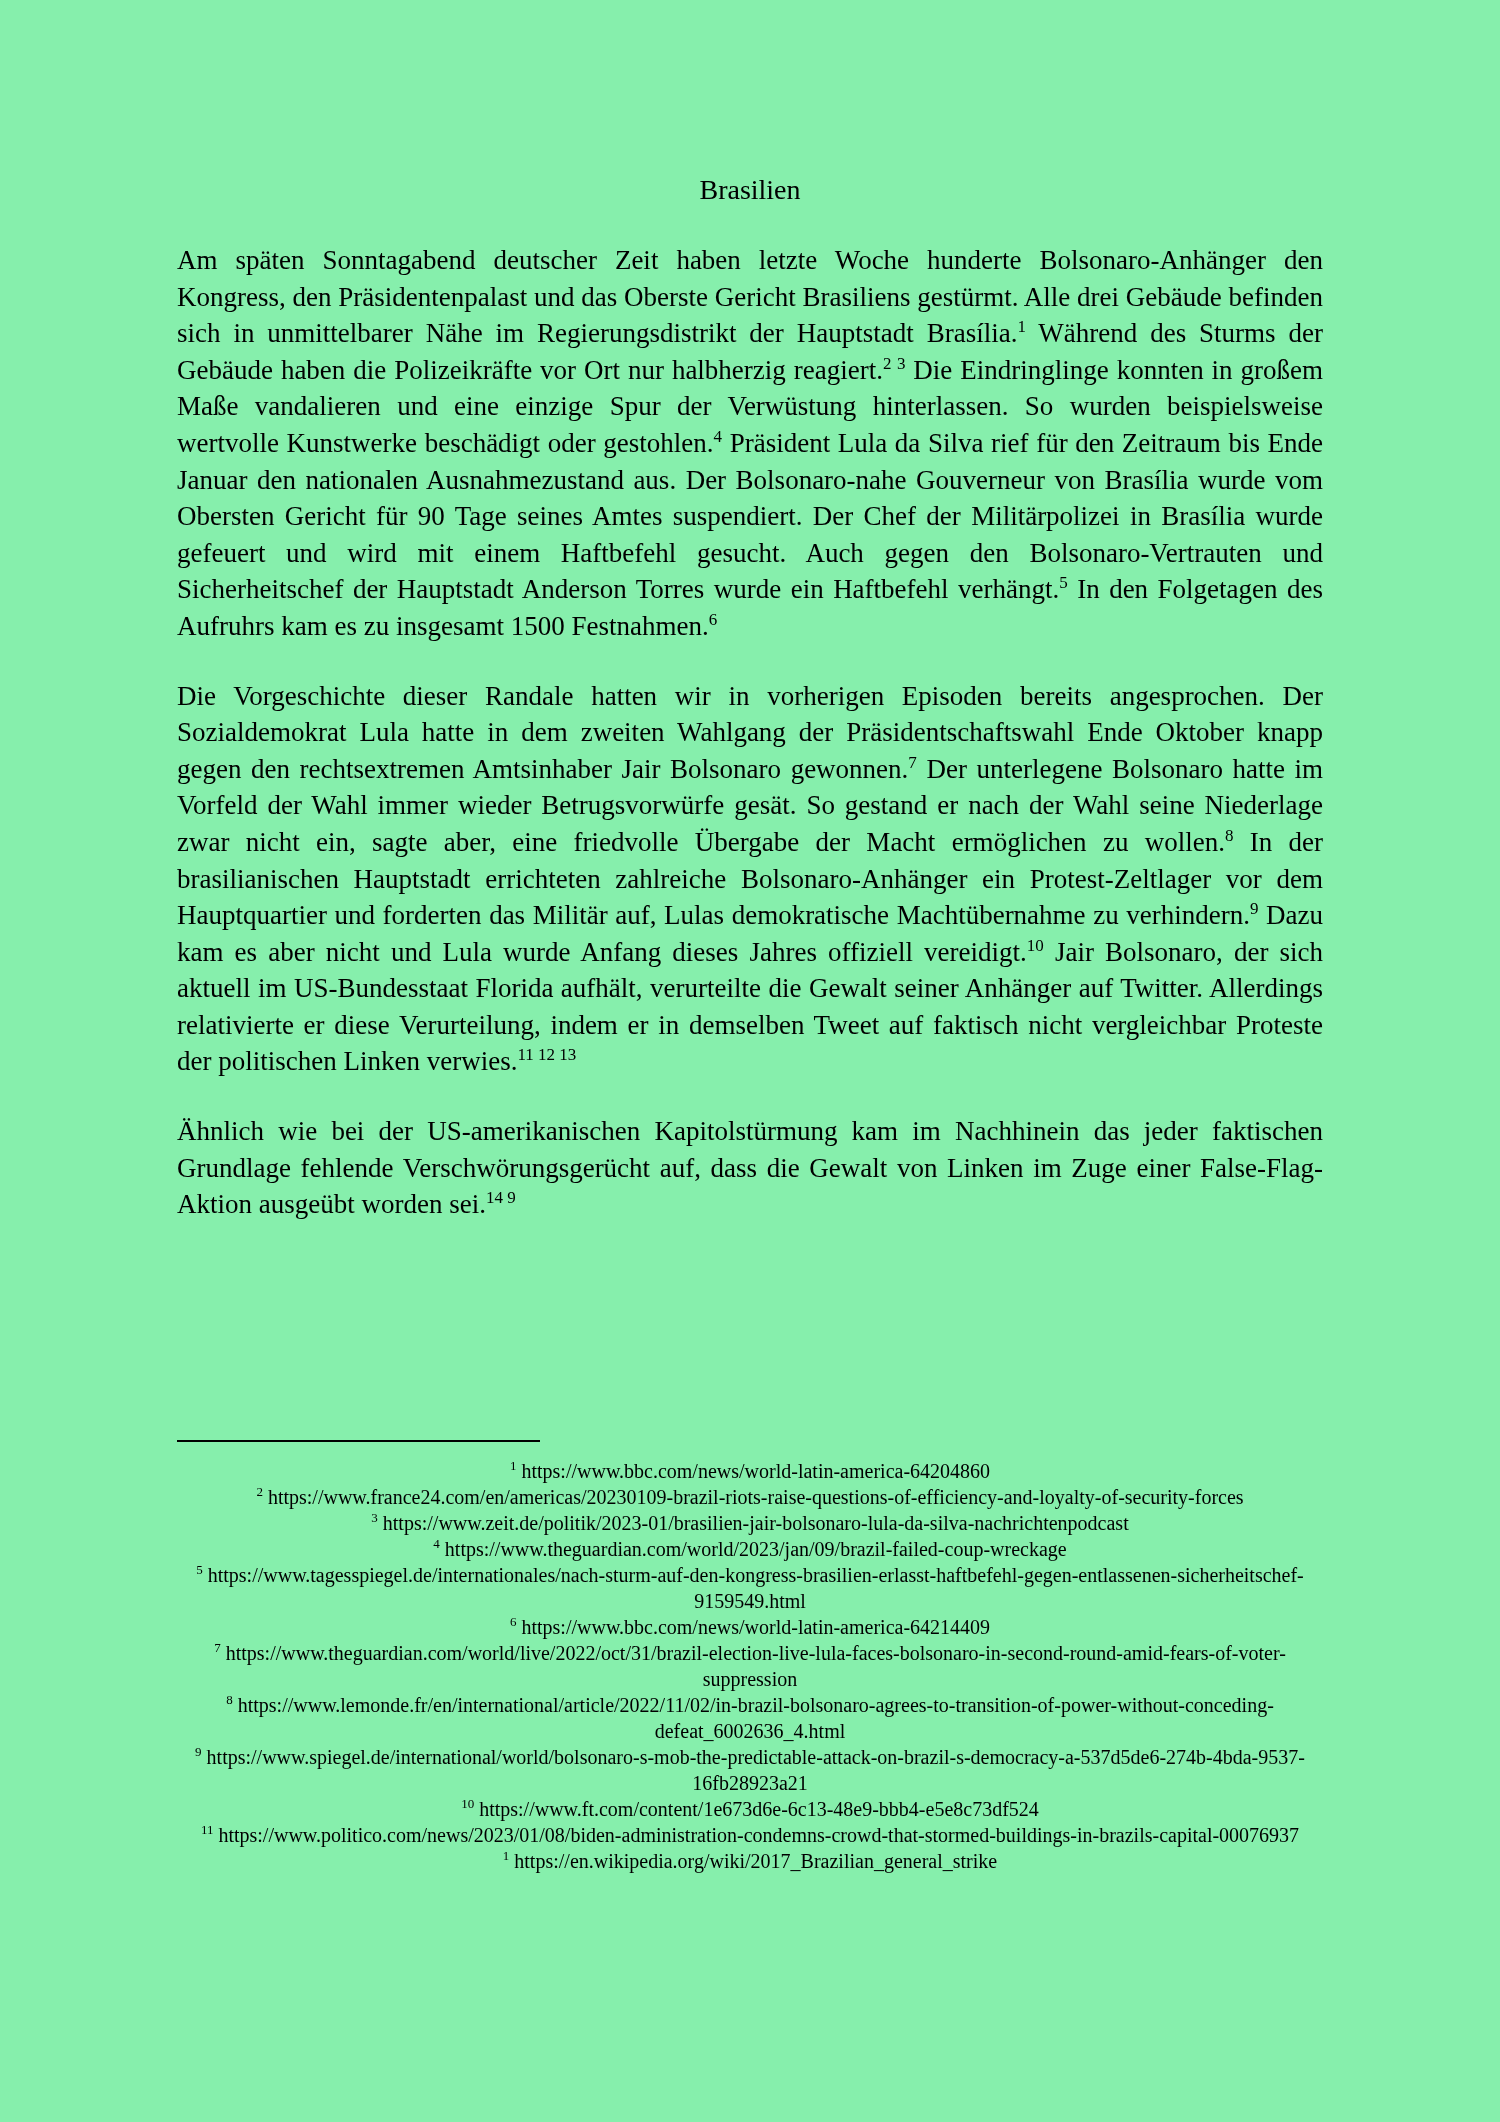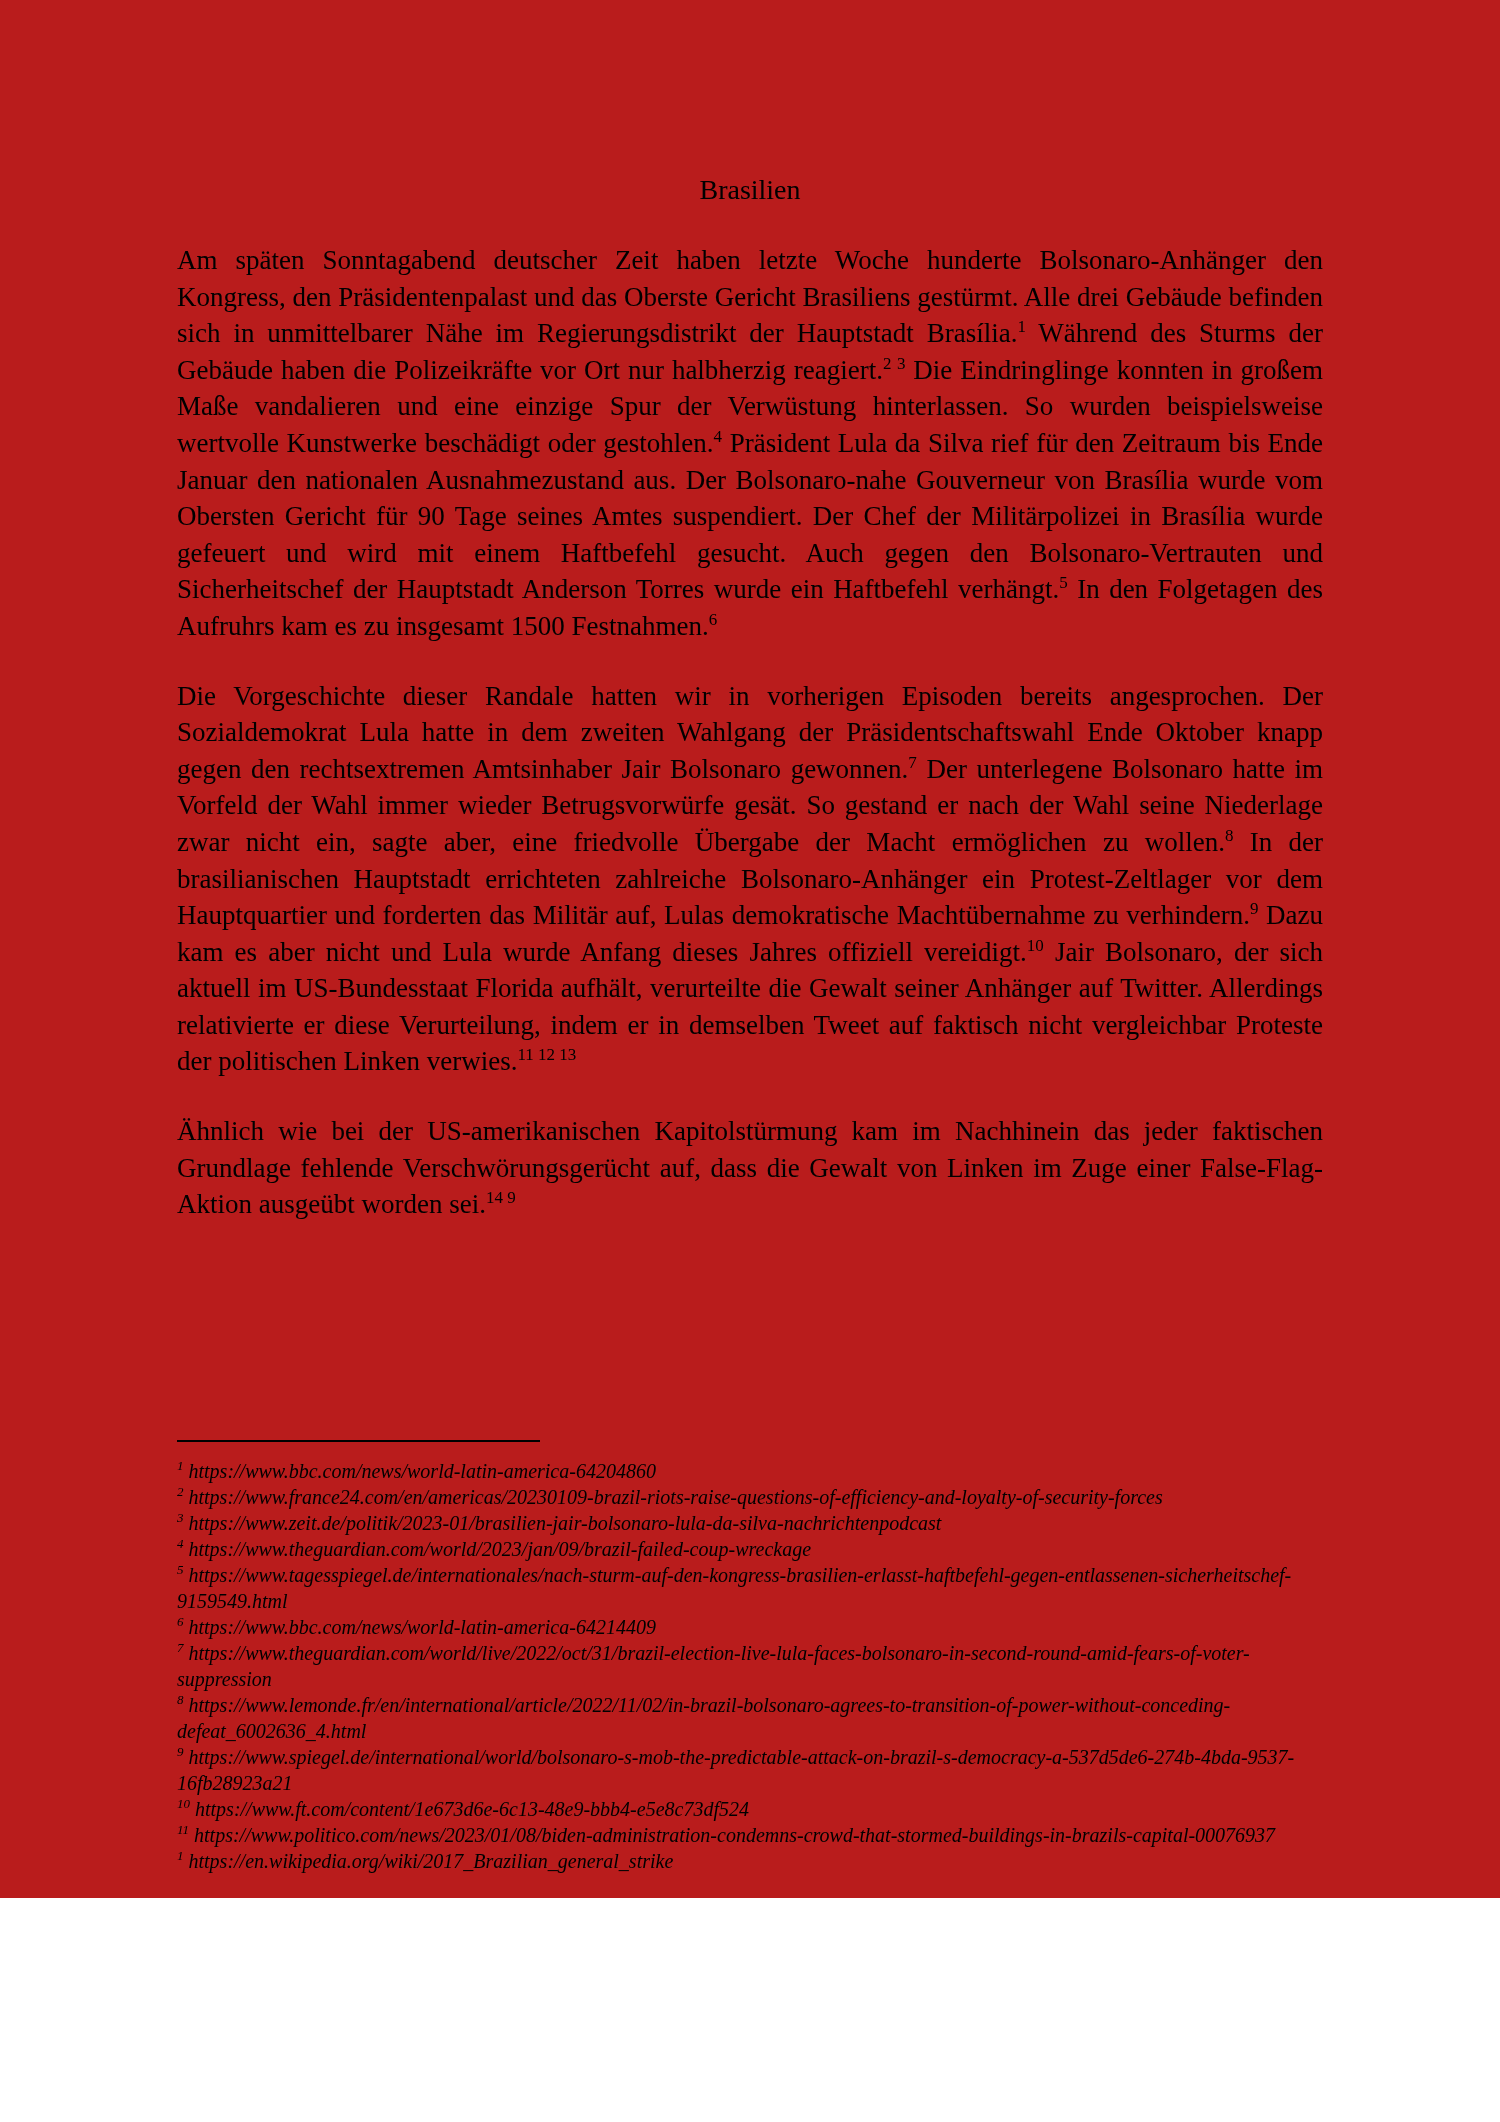--- a/index.html
+++ b/index.html
@@ -3,22 +3,22 @@
 <meta charset="utf-8">
 <style>
   html, body {
     margin: 0;
     padding: 0;
     background: #ffffff;
   }
   .page {
     position: relative;
     width: 1500px;
-    height: 1898px;
-    background: #b91c1c;
+    height: 2122px;
+    background: #86efac;
     color: #000000;
     font-family: "Liberation Serif", "DejaVu Serif", serif;
     overflow: hidden;
   }
   .content {
     position: absolute;
     left: 177px;
     top: 170px;
     width: 1146px;
   }
@@ -49,22 +49,21 @@
   }
   .fn-sep {
     width: 363px;
     height: 2px;
     background: #000000;
     margin: 0 0 16px 0;
   }
   .footnote {
     font-size: 20px;
     line-height: 26px;
-    text-align: left;
-    font-style: italic;
+    text-align: center;
   }
   .footnote sup {
     font-size: 13px;
     line-height: 0;
     white-space: nowrap;
   }
 </style>
 </head>
 <body>
 

